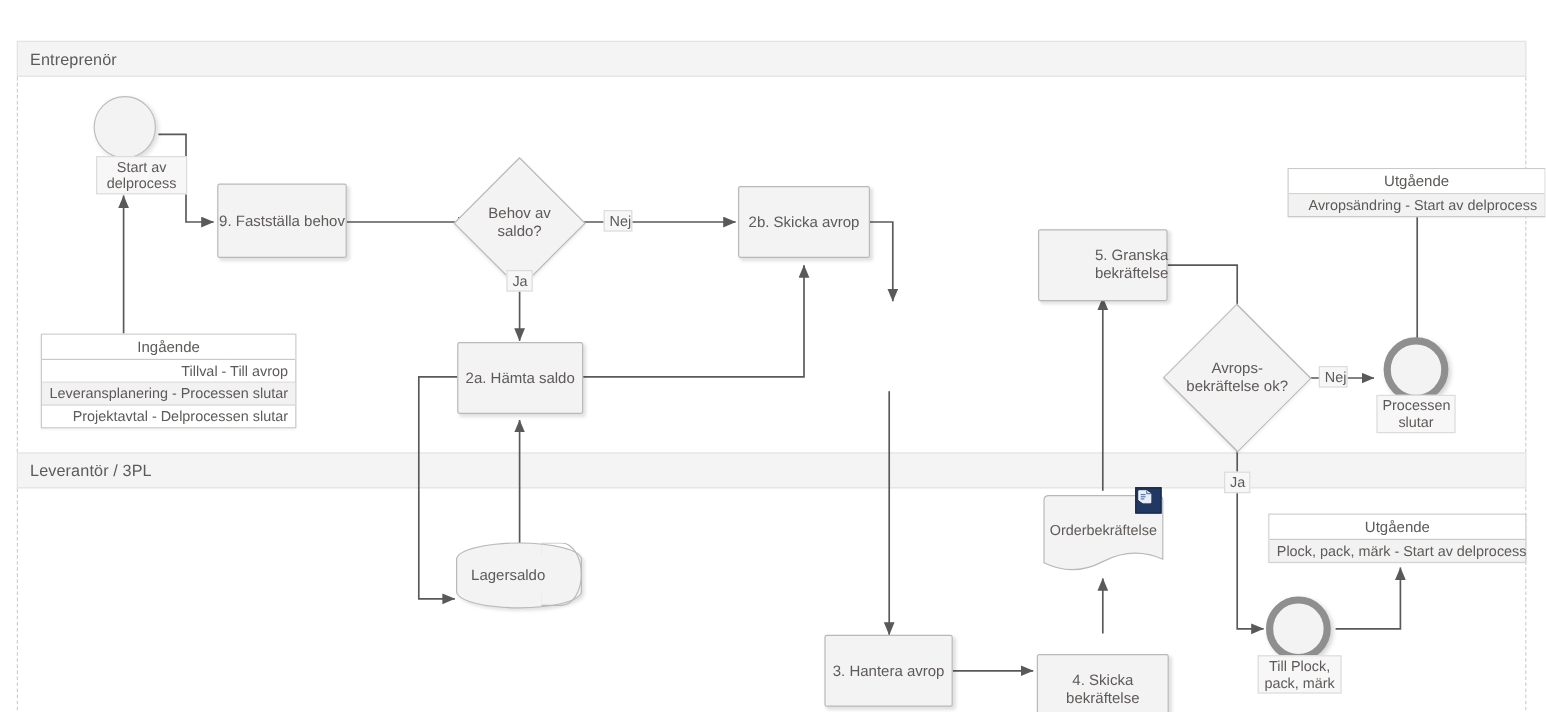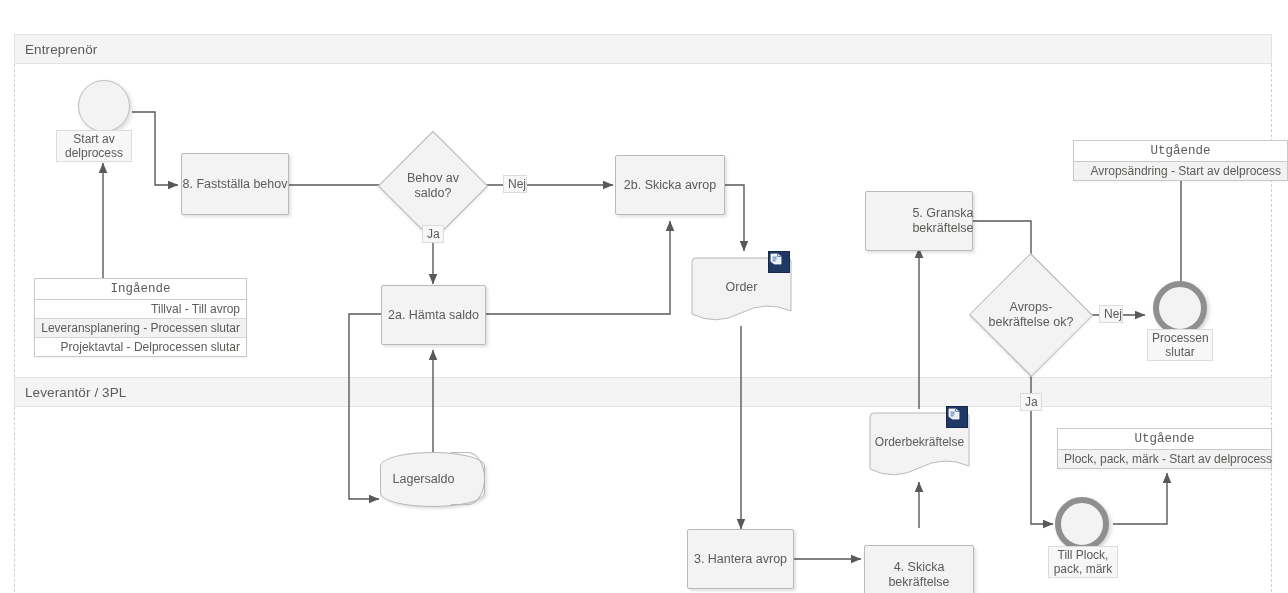--- a/index.html
+++ b/index.html
@@ -89,21 +89,21 @@
   }
 
   
   .msg-table{
     position:absolute;border:1px solid #c9c9c9;background:#ffffff;
     box-sizing:border-box;box-shadow:0 1px 2px rgba(0,0,0,.05);
   }
   .msg-table .hdr{
     font-size:12.5px;color:#5d5a57;text-align:center;
     padding:3px 6px;border-bottom:1px solid #c9c9c9;background:#ffffff;
-    font-family:Liberation Mono, monospace;
+    font-family:Liberation Sans, sans-serif;
   }
   .msg-table .row{
     font-size:12px;color:#5d5a57;text-align:right;
     padding:2px 6px;border-bottom:1px solid #d7d7d7;
     font-family:"Liberation Sans",sans-serif;white-space:nowrap;
   }
   .msg-table .row:last-child{border-bottom:none;}
   .msg-table .row.shade{background:#f2f2f2;}
 
   
@@ -165,64 +165,50 @@
 
       <path d="M1181,263 L1181,148"></path>
 
       <path d="M1113,504 L1167,504 L1167,453"></path>
 
       <path d="M103,258 L103,143"></path>
     </g>
   </svg>
 
   <div class="node start-event" style="left:78px;top:60px;width:52px;height:52px;"></div>
-  <div class="chip" style="left:56px;top:110px;width:76px;text-align:center;">Start av
+  <div class="chip" style="left:80px;top:110px;width:76px;text-align:center;">Start av
 delprocess</div>
 
   <div class="msg-table" style="left:34px;top:258px;width:213px;">
     <div class="hdr">Ingående</div>
     <div class="row">Tillval - Till avrop</div>
     <div class="row shade">Leveransplanering - Processen slutar</div>
     <div class="row">Projektavtal - Delprocessen slutar</div>
   </div>
 
   <div class="node task" style="left:181px;top:133px;width:108px;height:62px;">
-    <span class="node-label">8. Fastställa behov</span>
+    <span class="node-label">9. Fastställa behov</span>
   </div>
 
   <div class="node gateway" style="left:394px;top:127px;width:78px;height:78px;">
     <div class="diamond"></div>
     <span class="node-label">Behov av
 saldo?</span>
   </div>
   <div class="chip" style="left:503px;top:155px;width:24px;">Nej</div>
   <div class="chip" style="left:422px;top:205px;width:22px;">Ja</div>
 
   <div class="node task" style="left:381px;top:265px;width:105px;height:60px;">
     <span class="node-label">2a. Hämta saldo</span>
   </div>
 
   <div class="node task" style="left:615px;top:135px;width:110px;height:60px;">
     <span class="node-label">2b. Skicka avrop</span>
   </div>
 
-  <div class="document" style="left:688px;top:234px;width:107px;height:72px;">
-    <svg width="107" height="72" viewBox="0 0 107 72">
-      <path d="M4,8 Q4,4 8,4 L99,4 Q103,4 103,8 L103,57
-               Q78,46 53,59 Q28,72 4,60 Z" fill="#f3f3f3" stroke="#b9b9b9" stroke-width="1"></path>
-    </svg>
-    <span class="node-label">Order</span>
-    <div class="doc-badge" style="left:80px;top:-3px;">
-      <svg width="14" height="14" viewBox="0 0 14 14" aria-hidden="true">
-        <path d="M2,2 L8.6,2 L12,4.4 L12,12 L5.4,12 L2,9.6 Z" fill="#e9eef7" stroke="#ffffff" stroke-width="0.8"></path>
-        <path d="M8.6,2 L8.6,4.4 L12,4.4" fill="none" stroke="#3a5fa0" stroke-width="0.8"></path>
-        <path d="M3.6,5.2 L7.6,5.2 M3.6,7 L7.6,7 M3.6,8.8 L6.6,8.8" stroke="#3a5fa0" stroke-width="0.8"></path>
-      </svg>
-    </div>
-  </div>
 
   <div class="node datastore" style="left:380px;top:432px;width:105px;height:55px;">
     <span class="node-label" style="margin-right:18px;">Lagersaldo</span>
     <div class="cap"></div>
   </div>
 
   <div class="node task" style="left:865px;top:171px;width:108px;height:60px;padding-left:48px;">
     <span class="node-label">5. Granska
 bekräftelse</span>
   </div>

